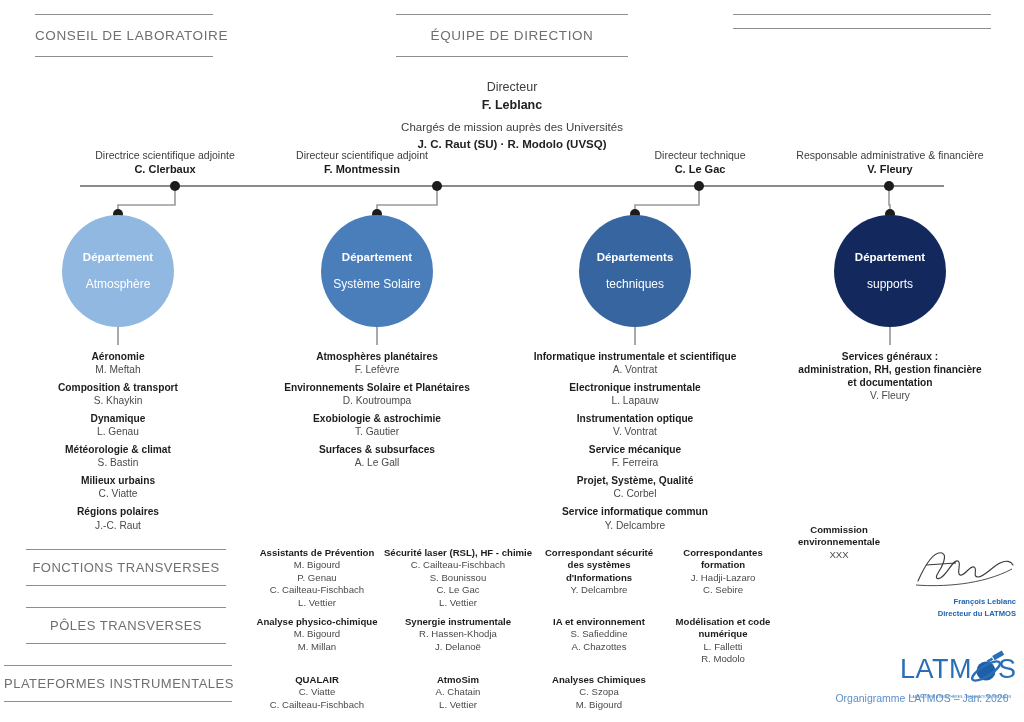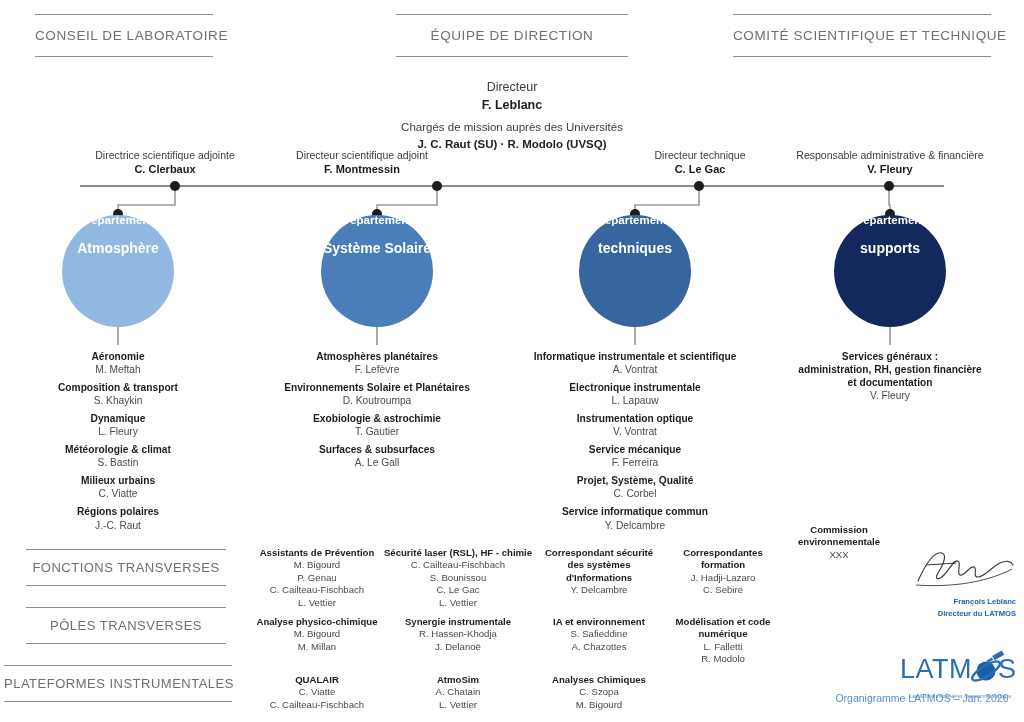--- a/index.html
+++ b/index.html
@@ -35,25 +35,25 @@
   .dep-lbl{position:absolute;text-align:center;line-height:1.35;}
   .dep-lbl .role{font-size:10.5px;color:#3d3d3d;white-space:nowrap;}
   .dep-lbl .nm{font-size:11px;color:#1a1a1a;font-weight:bold;white-space:nowrap;}
 
   
   #wires{position:absolute;left:0;top:0;width:1024px;height:722px;pointer-events:none;}
 
   
   .circ{
     position:absolute;border-radius:50%;
-    display:flex;flex-direction:column;align-items:center;
+    display:flex;flex-direction:column;align-items:center;justify-content:center;
     color:#fff;text-align:center;
   }
   .circ .l1{font-size:11.5px;font-weight:bold;line-height:1;}
-  .circ .l2{font-size:14px;font-weight:bold;line-height:1;margin-top:14px;}
+  .circ .l2{font-size:12px;font-weight:normal;line-height:1;margin-top:14px;}
 
   
   .team{position:absolute;text-align:center;line-height:1.28;}
   .team .t{font-size:10.2px;font-weight:bold;color:#1d1d1d;}
   .team .p{font-size:10.2px;color:#4a4a4a;margin-bottom:5px;}
   .team .p.last{margin-bottom:0;}
 
   
   .bsec{position:absolute;text-align:center;width:200px;left:26px;}
   .bsec .rule{height:1px;background:#8d8d8d;width:100%;}
@@ -120,21 +120,20 @@
   </div>
 
   <div class="sec-head" style="left:396px;top:14px;width:232px;">
     <div class="rule top"></div>
     <div class="lbl">ÉQUIPE DE DIRECTION</div>
     <div class="rule bot"></div>
   </div>
 
   <div class="sec-head" style="left:733px;top:14px;width:258px;">
     <div class="rule top"></div>
-    <div class="lbl">COMITÉ SCIENTIFIQUE ET TECHNIQUE</div>
     <div class="rule bot"></div>
   </div>
 
   <div class="dir-block">
     <div class="dir-role">Directeur</div>
     <div class="dir-name">F. Leblanc</div>
     <div class="dir-mission">Chargés de mission auprès des Universités</div>
     <div class="dir-mission-names">J. C. Raut (SU) · R. Modolo (UVSQ)</div>
   </div>
 
@@ -176,21 +175,21 @@
     <div>
       <div class="t">Aéronomie</div>
       <div class="p">M. Meftah</div>
     </div>
     <div>
       <div class="t">Composition &amp; transport</div>
       <div class="p">S. Khaykin</div>
     </div>
     <div>
       <div class="t">Dynamique</div>
-      <div class="p">L. Fleury</div>
+      <div class="p">L. Genau</div>
     </div>
     <div>
       <div class="t">Météorologie &amp; climat</div>
       <div class="p">S. Bastin</div>
     </div>
     <div>
       <div class="t">Milieux urbains</div>
       <div class="p">C. Viatte</div>
     </div>
     <div>

